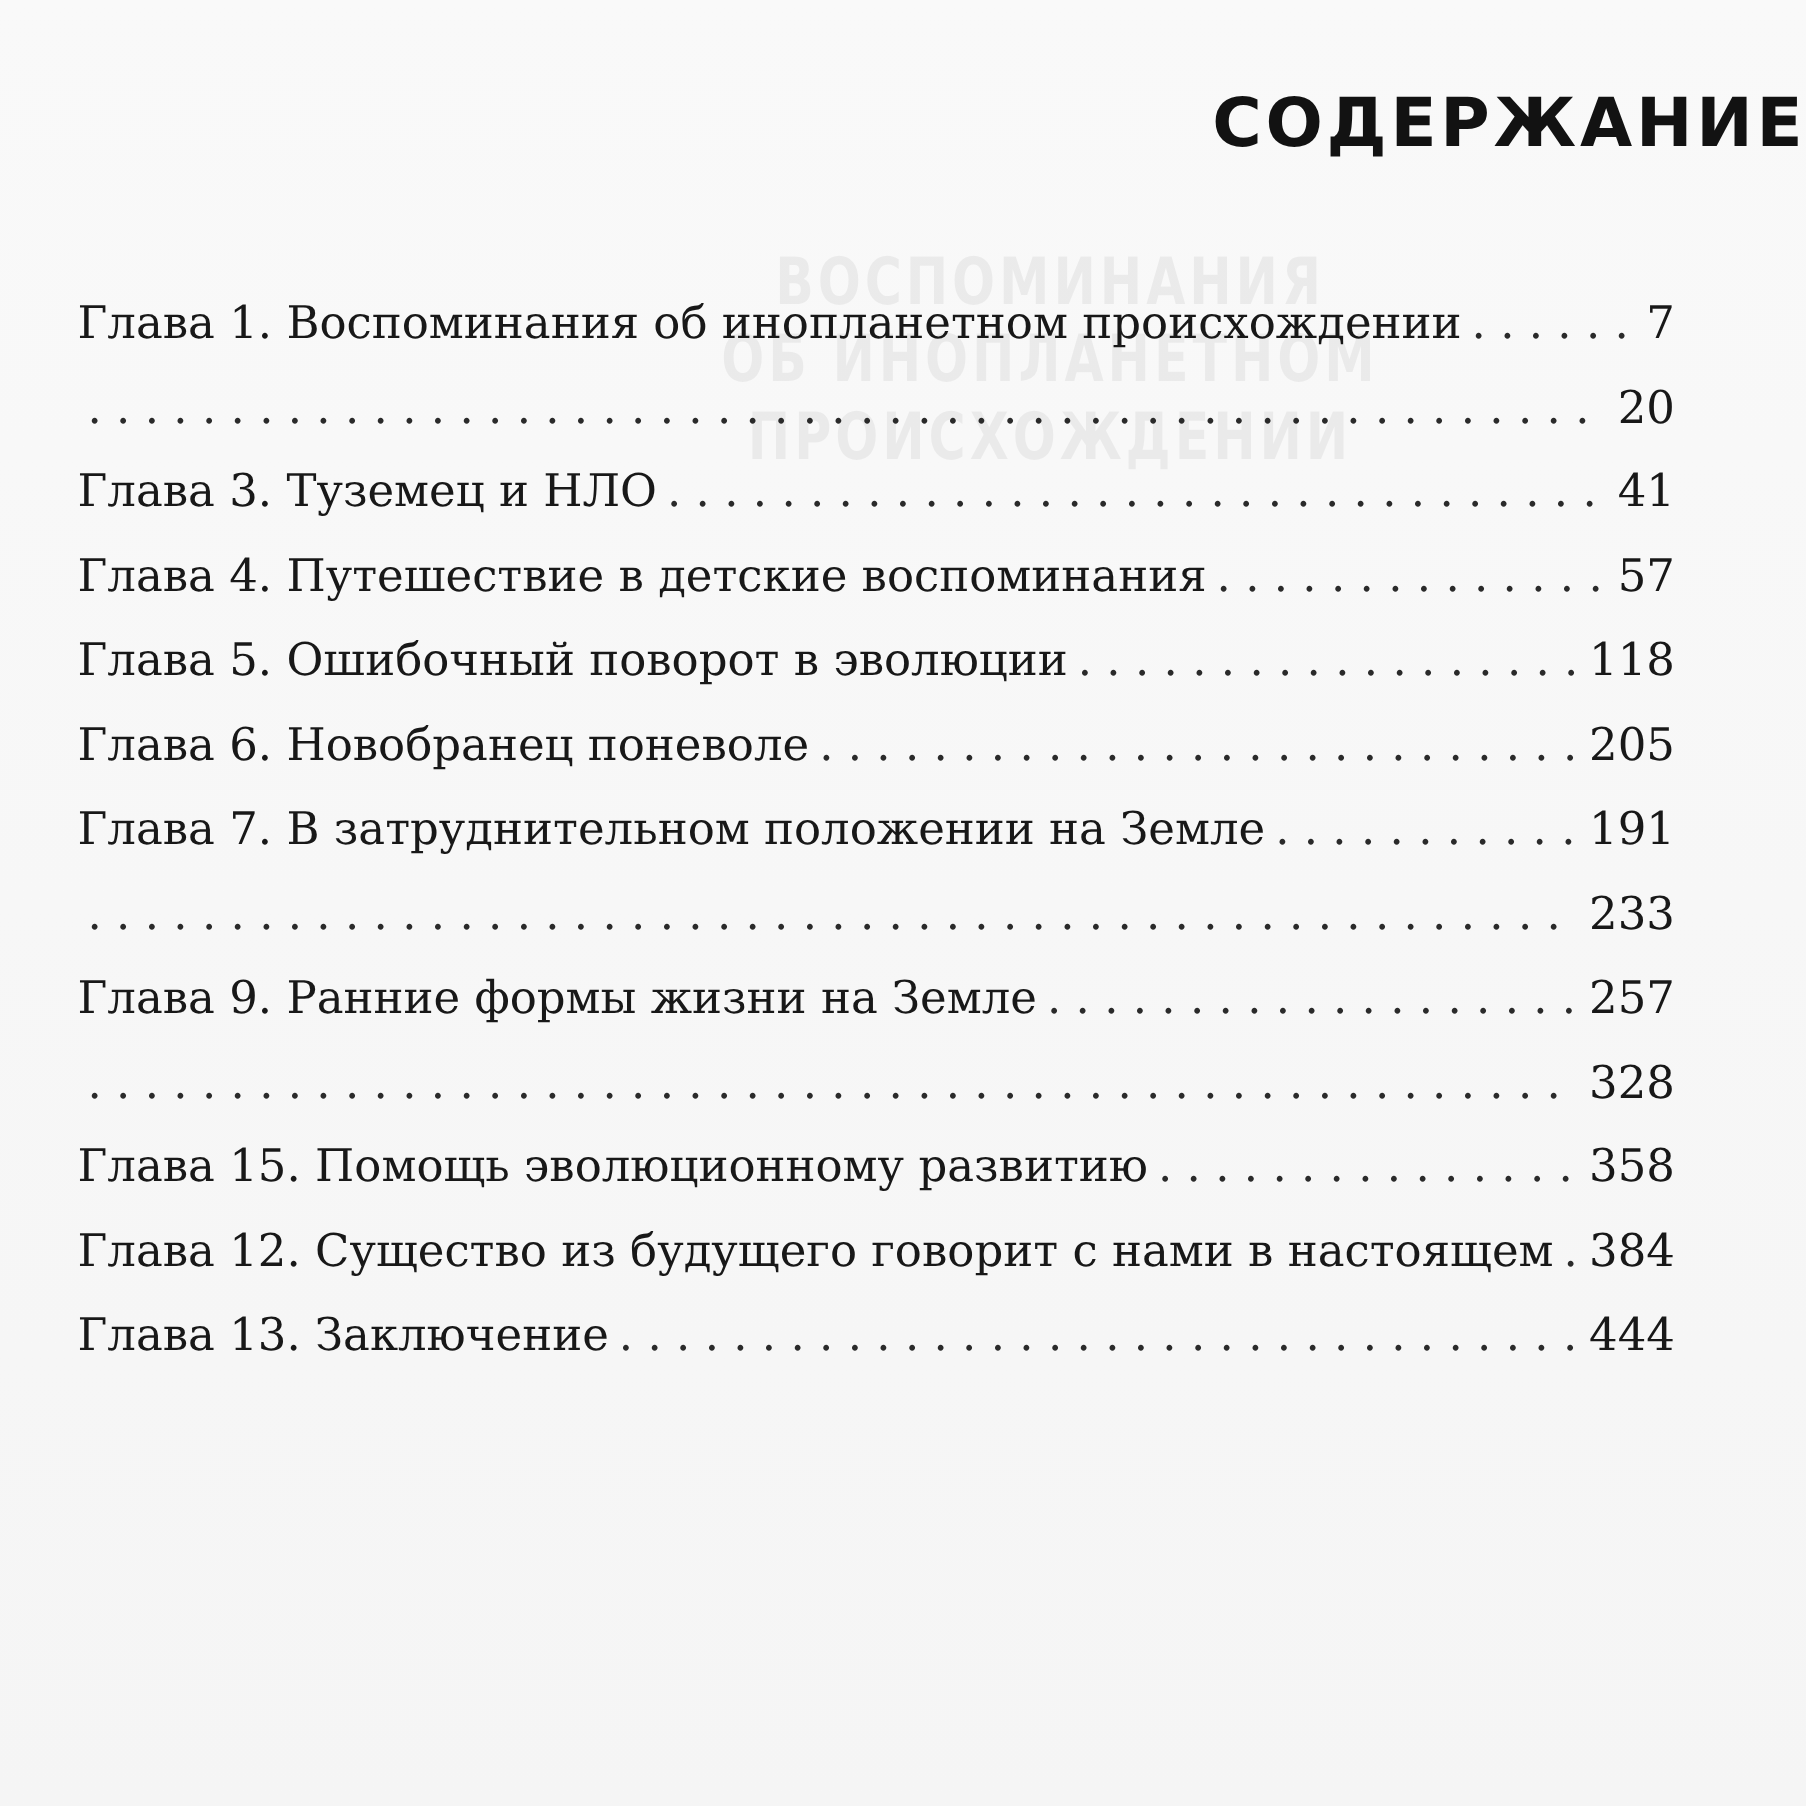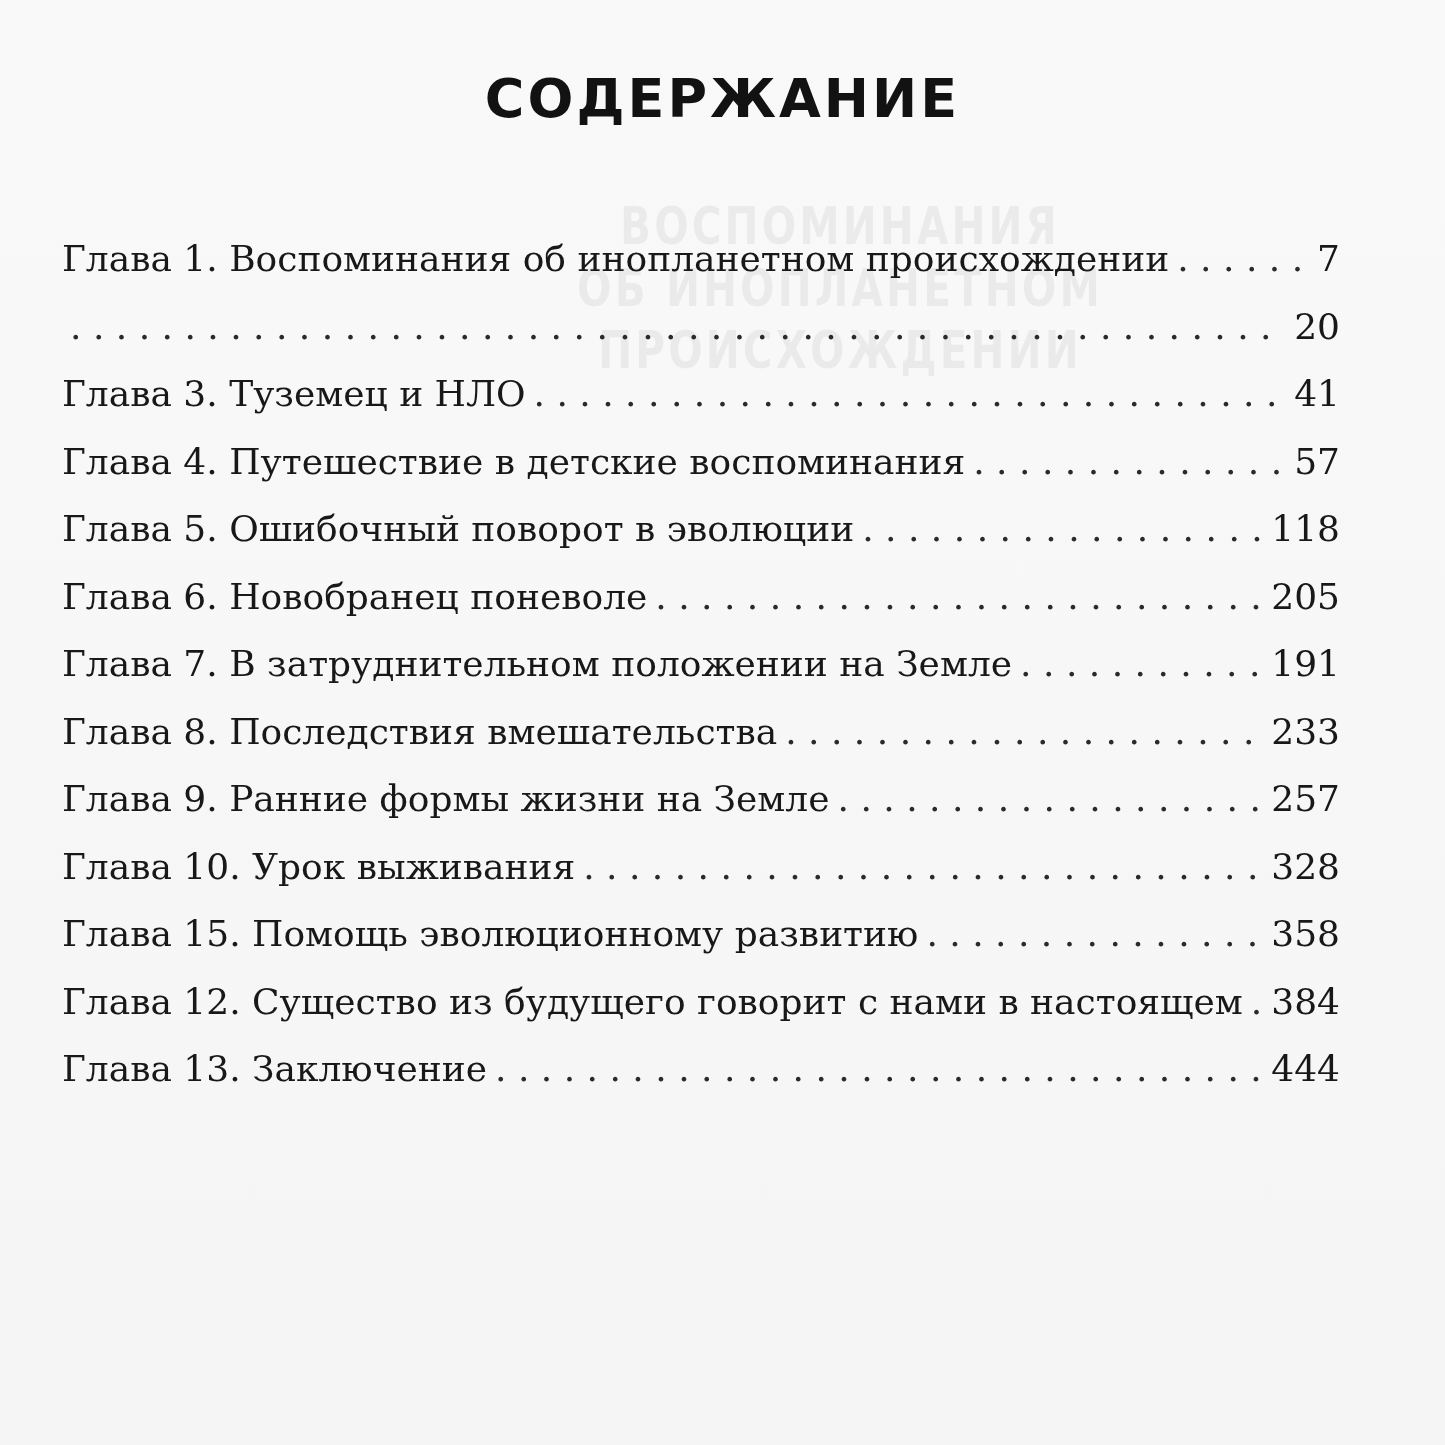--- a/index.html
+++ b/index.html
@@ -43,21 +43,21 @@
       line-height: 62px;
       letter-spacing: 4px;
       transform: scaleX(0.78);
       transform-origin: center;
     }
     .title {
       position: absolute;
       left: 0;
       top: 66px;
       width: 1445px;
-      text-align: center;
+      text-align: right;
       font-family: "DejaVu Sans", sans-serif;
       font-weight: bold;
       font-size: 54px;
       letter-spacing: 3px;
       color: #121212;
       margin: 0;
       line-height: 66px;
     }
     .toc {
       position: absolute;
@@ -140,31 +140,29 @@
       <span class="toc-label">Глава 6. Новобранец поневоле</span>
       <span class="toc-leader"></span>
       <span class="toc-page">205</span>
     </li>
     <li class="toc-row">
       <span class="toc-label">Глава 7. В затруднительном положении на Земле</span>
       <span class="toc-leader"></span>
       <span class="toc-page">191</span>
     </li>
     <li class="toc-row">
-      <span class="toc-label">Глава 8. Последствия вмешательства</span>
       <span class="toc-leader"></span>
       <span class="toc-page">233</span>
     </li>
     <li class="toc-row">
       <span class="toc-label">Глава 9. Ранние формы жизни на Земле</span>
       <span class="toc-leader"></span>
       <span class="toc-page">257</span>
     </li>
     <li class="toc-row">
-      <span class="toc-label">Глава 10. Урок выживания</span>
       <span class="toc-leader"></span>
       <span class="toc-page">328</span>
     </li>
     <li class="toc-row">
       <span class="toc-label">Глава 15. Помощь эволюционному развитию</span>
       <span class="toc-leader"></span>
       <span class="toc-page">358</span>
     </li>
     <li class="toc-row">
       <span class="toc-label">Глава 12. Существо из будущего говорит с нами в настоящем</span>

